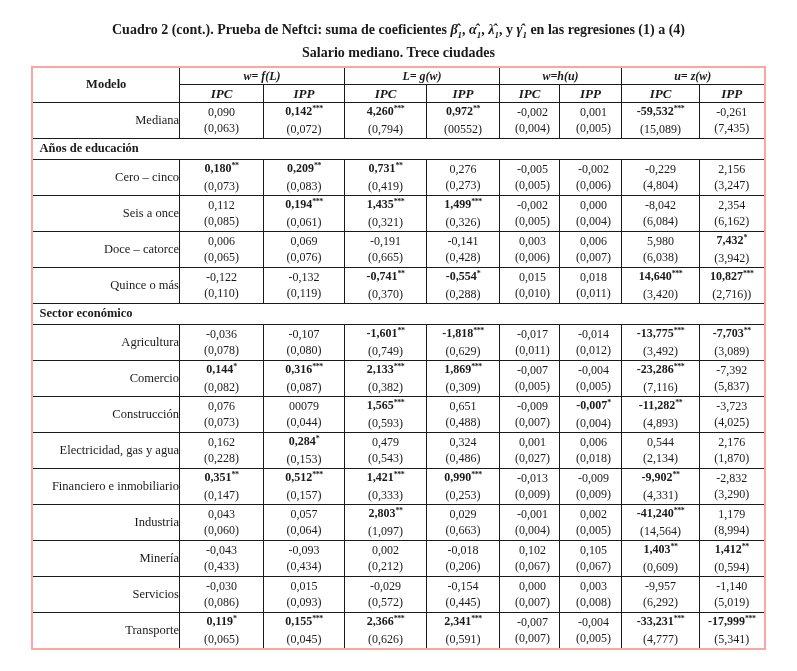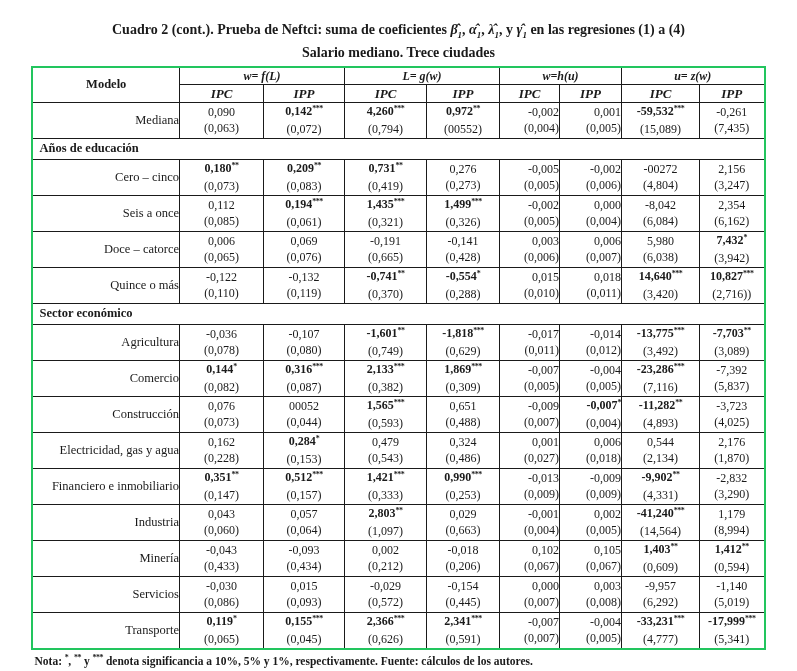--- a/index.html
+++ b/index.html
@@ -35,21 +35,21 @@
     text-align: center;
     font-weight: bold;
     font-size: 14px;
     margin-top: 0;
   }
   table.main {
     margin: 5px auto 0;
     border-collapse: collapse;
     width: 732px;
     table-layout: fixed;
-    border: 2px solid #22c55e;
+    border: 2px solid #fca5a5;
   }
   table.main th, table.main td {
     border: 1px solid #1a1a1a;
     padding: 0;
     vertical-align: middle;
   }
   th.model-h {
     font-weight: bold;
     font-size: 12.5px;
     text-align: center;
@@ -69,21 +69,21 @@
     text-align: center;
     height: 17px;
     line-height: 17px;
   }
   td.row-label {
     text-align: right;
     font-size: 12.5px;
   }
   tr.data-row td { height: 35px; }
   td.num { text-align: center; }
-  td.num.la { text-align: right; padding-left: 6px; }
+  td.num.la { text-align: center; padding-left: 6px; }
   .val {
     font-size: 12px;
     line-height: 16px;
     white-space: nowrap;
   }
   .val.sig { font-weight: bold; }
   .stars {
     font-size: 8px;
     font-weight: bold;
     position: relative;
@@ -214,21 +214,21 @@
           </td>
           <td class="num la">
             <div class="val">-0,005</div>
             <div class="se">(0,005)</div>
           </td>
           <td class="num la">
             <div class="val">-0,002</div>
             <div class="se">(0,006)</div>
           </td>
           <td class="num">
-            <div class="val">-00272</div>
+            <div class="val">-0,229</div>
             <div class="se">(4,804)</div>
           </td>
           <td class="num">
             <div class="val">2,156</div>
             <div class="se">(3,247)</div>
           </td>
         </tr>
         <tr class="data-row">
           <td class="row-label">Seis a once</td>
           <td class="num">
@@ -407,21 +407,21 @@
             <div class="se">(5,837)</div>
           </td>
         </tr>
         <tr class="data-row">
           <td class="row-label">Construcción</td>
           <td class="num">
             <div class="val">0,076</div>
             <div class="se">(0,073)</div>
           </td>
           <td class="num">
-            <div class="val">00052</div>
+            <div class="val">00079</div>
             <div class="se">(0,044)</div>
           </td>
           <td class="num">
             <div class="val sig">1,565<span class="stars">***</span></div>
             <div class="se">(0,593)</div>
           </td>
           <td class="num">
             <div class="val">0,651</div>
             <div class="se">(0,488)</div>
           </td>
@@ -648,15 +648,14 @@
             <div class="se">(4,777)</div>
           </td>
           <td class="num">
             <div class="val sig">-17,999<span class="stars">***</span></div>
             <div class="se">(5,341)</div>
           </td>
         </tr>
       </tbody>
   </table>
 
-  <div class="note"><span>Nota: </span><sup>*</sup><span>, </span><sup>**</sup><span> y </span><sup>***</sup><span> denota significancia a 10%, 5% y 1%, respectivamente. Fuente: cálculos de los autores.</span></div>
 
 </div>
 
 </body></html>

